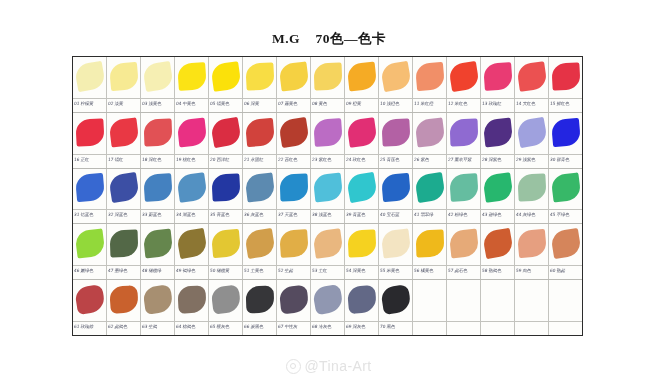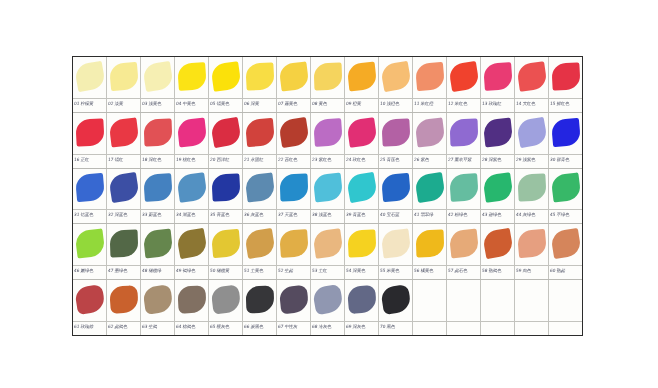--- a/index.html
+++ b/index.html
@@ -146,20 +146,21 @@
     width: 4px; height: 4px;
     border-radius: 50%;
     border: 1.3px solid #e2e2e2;
   }
 </style>
 </head>
 <body>
 
 <div id="scan-page">
 
+  <div id="chart-title">M.G    70色—色卡</div>
 
   <div id="swatch-grid">
       <div class="grid-row">
         <div class="grid-cell">
           <div class="swatch-area">
             <div class="leaf" style="background: rgb(244, 237, 174); transform: rotate(-10deg);"></div>
           </div>
           <div class="label-strip">
             <div class="label-text">01 柠檬黄</div>
           </div>
@@ -740,14 +741,18 @@
           <div class="swatch-area"></div>
           <div class="label-strip"></div>
         </div>
         <div class="grid-cell empty">
           <div class="swatch-area"></div>
           <div class="label-strip"></div>
         </div>
       </div>
     </div>
 
+  <div id="watermark">
+    <span id="watermark-logo"></span>
+    <span>@Tina-Art</span>
+  </div>
 
 </div>
 
 </body></html>

